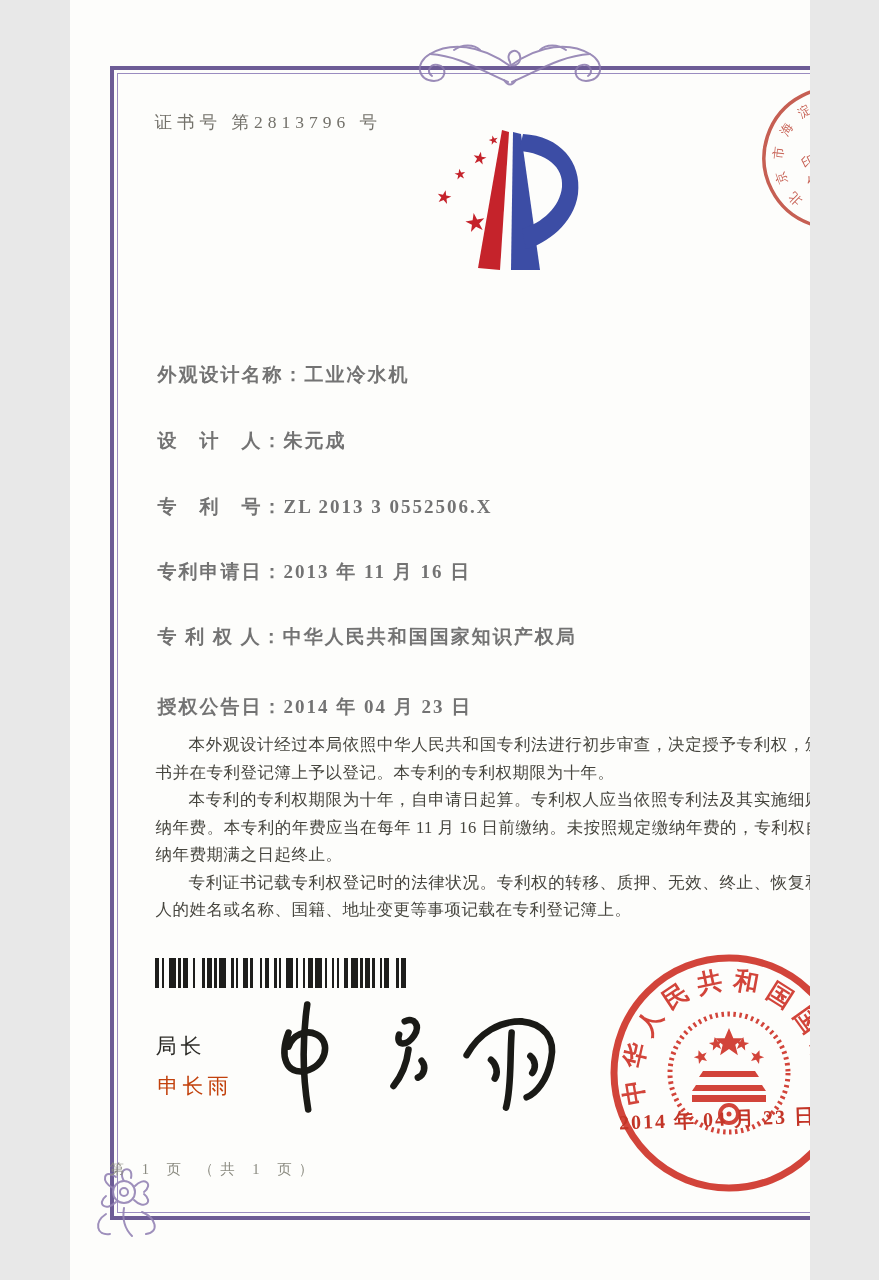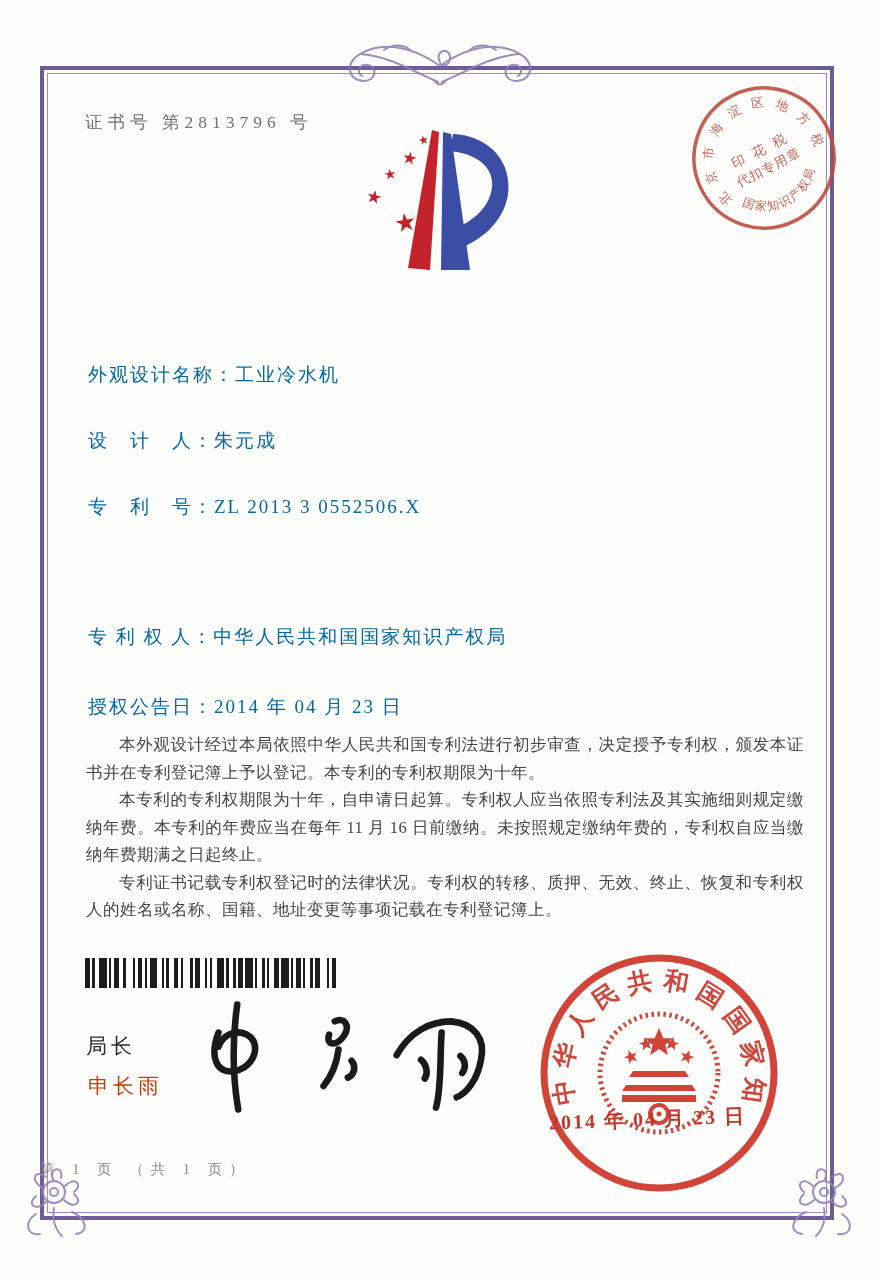--- a/index.html
+++ b/index.html
@@ -1,34 +1,34 @@
 <!DOCTYPE html>
 <html><head>
 <meta charset="utf-8">
 <style>
   html,body{margin:0;padding:0;background:#e8e8e8;}
   .page{
-    position:relative;width:879px;height:1280px;margin:0 auto;
+    position:relative;width:740px;height:1280px;margin:0 auto;
     background:#fdfdfb;overflow:hidden;
     font-family:"Liberation Serif","DejaVu Serif",serif;
   }
   .frame{position:absolute;left:40px;top:66px;width:786px;height:1146px;
     border:4px solid #6d5c96;}
   .frame-inner{position:absolute;inset:3px;border:1px solid #9a8cc0;}
   .ornament{position:absolute;pointer-events:none;}
   .cert-no{position:absolute;left:85px;top:110px;font-size:17.5px;color:#73716a;
     letter-spacing:5px;}
   .logo{position:absolute;left:358px;top:128px;width:160px;height:148px;}
   .logo .star{position:absolute;color:#c5232b;line-height:1;}
   .tax-stamp{position:absolute;left:688px;top:82px;width:152px;height:152px;
     transform:rotate(-27deg);opacity:.88;}
   .title{position:absolute;left:0;top:240px;width:879px;text-align:center;
     font-size:42px;font-weight:600;color:#26251f;letter-spacing:10px;}
-  .field{position:absolute;left:88px;font-size:19px;color:#0369a1;letter-spacing:2px;
-    white-space:nowrap;}
+  .field{position:absolute;left:88px;font-size:19px;color:#737373;letter-spacing:2px;
+    white-space:nowrap;font-weight:bold;}
   .body-text{position:absolute;left:86px;top:731px;width:718px;font-size:16.5px;
     line-height:27.5px;color:#46453e;text-align:justify;letter-spacing:.5px;}
   .body-text p{margin:0;text-indent:2em;}
   .barcode{position:absolute;left:85px;top:958px;width:258px;height:30px;
     white-space:nowrap;overflow:hidden;font-size:0;}
   .signer-title{position:absolute;left:86px;top:1032px;font-size:21px;color:#2c2b27;
     letter-spacing:4px;}
   .signer-name{position:absolute;left:88px;top:1072px;font-size:21px;color:#c2410c;
     letter-spacing:4px;}
   .signature{position:absolute;left:196px;top:998px;width:300px;height:118px;}
@@ -121,20 +121,23 @@
 
   <div class="field" style="top:362px">
     <span>外观设计名称：</span><span>工业冷水机</span>
   </div>
   <div class="field" style="top:428px">
     <span>设　计　人：</span><span>朱元成</span>
   </div>
   <div class="field" style="top:494px">
     <span>专　利　号：</span><span>ZL 2013 3 0552506.X</span>
   </div>
+  <div class="field" style="top:559px">
+    <span>专利申请日：</span><span>2013 年 11 月 16 日</span>
+  </div>
   <div class="field" style="top:624px">
     <span>专 利 权 人：</span><span>中华人民共和国国家知识产权局</span>
   </div>
   <div class="field" style="top:694px">
     <span>授权公告日：</span><span>2014 年 04 月 23 日</span>
   </div>
 
   <div class="body-text">
     <p>本外观设计经过本局依照中华人民共和国专利法进行初步审查，决定授予专利权，颁发本证书并在专利登记簿上予以登记。本专利的专利权期限为十年。</p>
     <p>本专利的专利权期限为十年，自申请日起算。专利权人应当依照专利法及其实施细则规定缴纳年费。本专利的年费应当在每年 11 月 16 日前缴纳。未按照规定缴纳年费的，专利权自应当缴纳年费期满之日起终止。</p>

